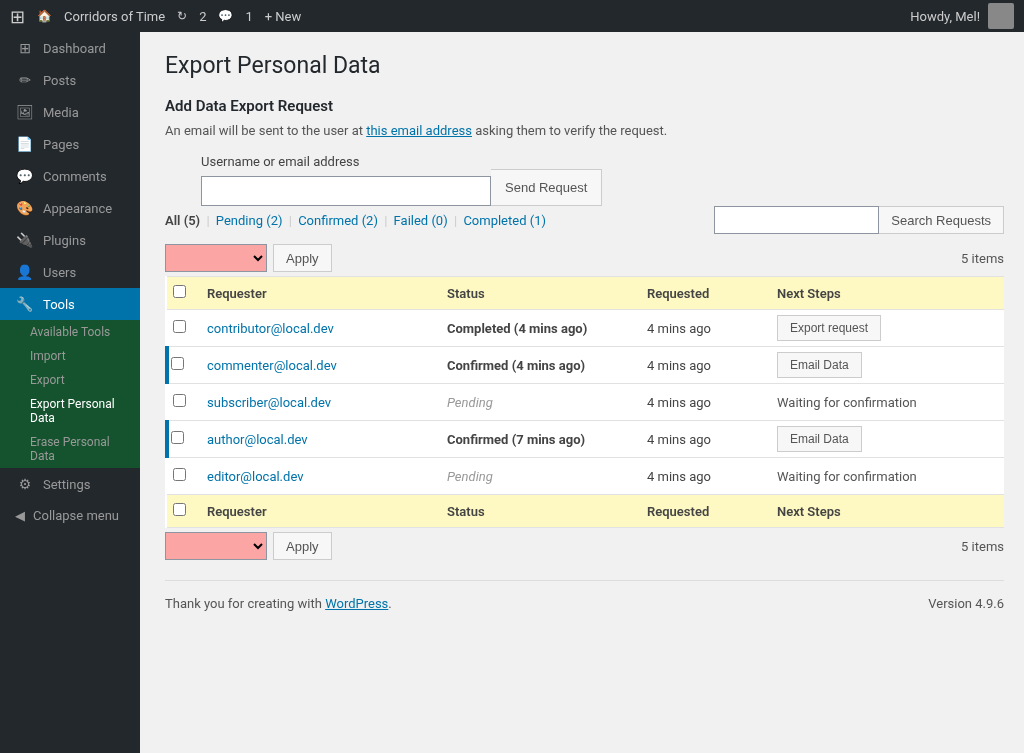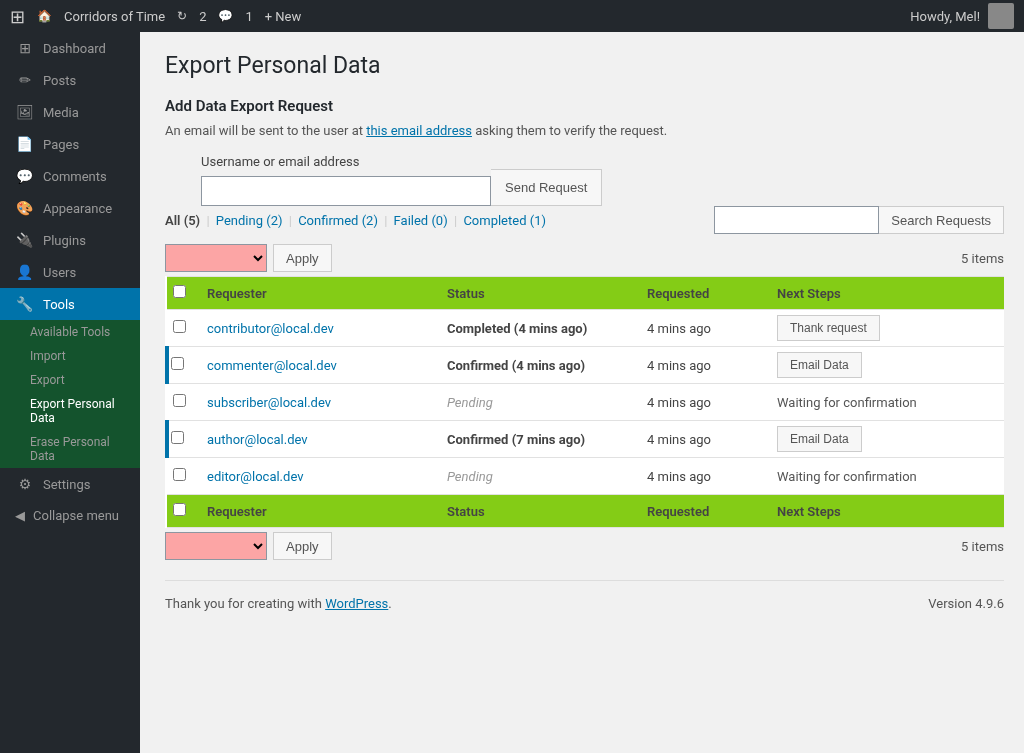--- a/index.html
+++ b/index.html
@@ -167,21 +167,21 @@
     .item-count { font-size: 13px; color: #555; }
 
     
     .data-table {
       width: 100%;
       border-collapse: collapse;
       background: #fff;
       margin-bottom: 4px;
     }
     .data-table th {
-      background: #84cc16;
+      background: #fef9c3;
       border-top: 1px solid #e1e1e1;
       border-bottom: 1px solid #e1e1e1;
       padding: 8px 10px;
       text-align: left;
       font-weight: 600;
       font-size: 13px;
       color: #444;
     }
     .data-table th:first-child { width: 30px; padding: 8px 6px; }
     .data-table th.col-requester { width: 240px; }
@@ -364,21 +364,21 @@
           <th class="col-nextsteps">Next Steps</th>
         </tr>
       </thead>
       <tbody>
 
         <tr>
           <td><input type="checkbox" style=""></td>
           <td><a class="requester-link">contributor@local.dev</a></td>
           <td><span class="status-completed">Completed (4 mins ago)</span></td>
           <td>4 mins ago</td>
-          <td><button class="btn-table">Thank request</button></td>
+          <td><button class="btn-table">Export request</button></td>
         </tr>
 
         <tr class="highlighted">
           <td><input type="checkbox" style=""></td>
           <td><a class="requester-link">commenter@local.dev</a></td>
           <td><span class="status-confirmed">Confirmed (4 mins ago)</span></td>
           <td>4 mins ago</td>
           <td><button class="btn-table">Email Data</button></td>
         </tr>
 

